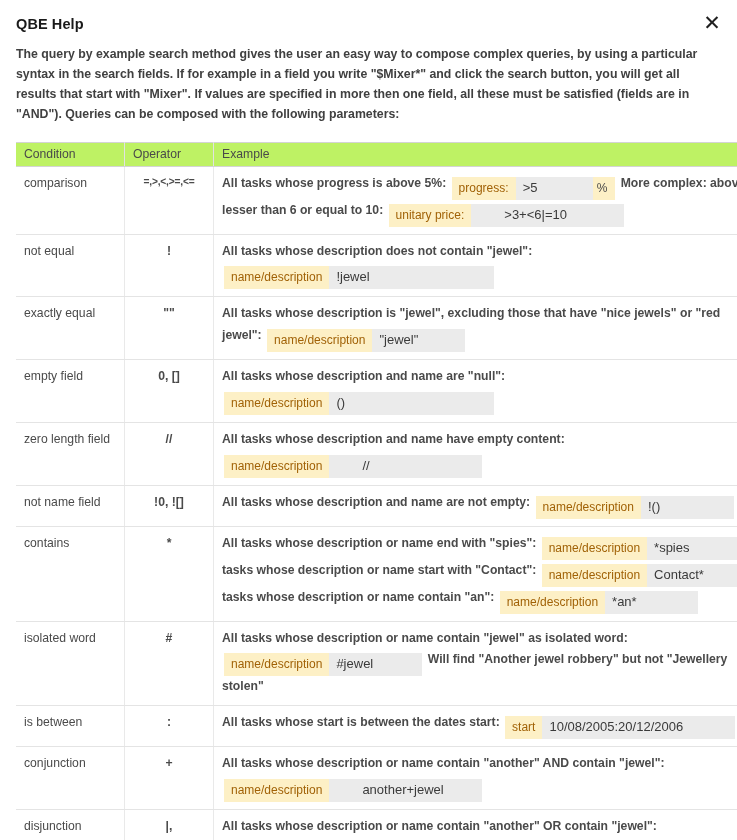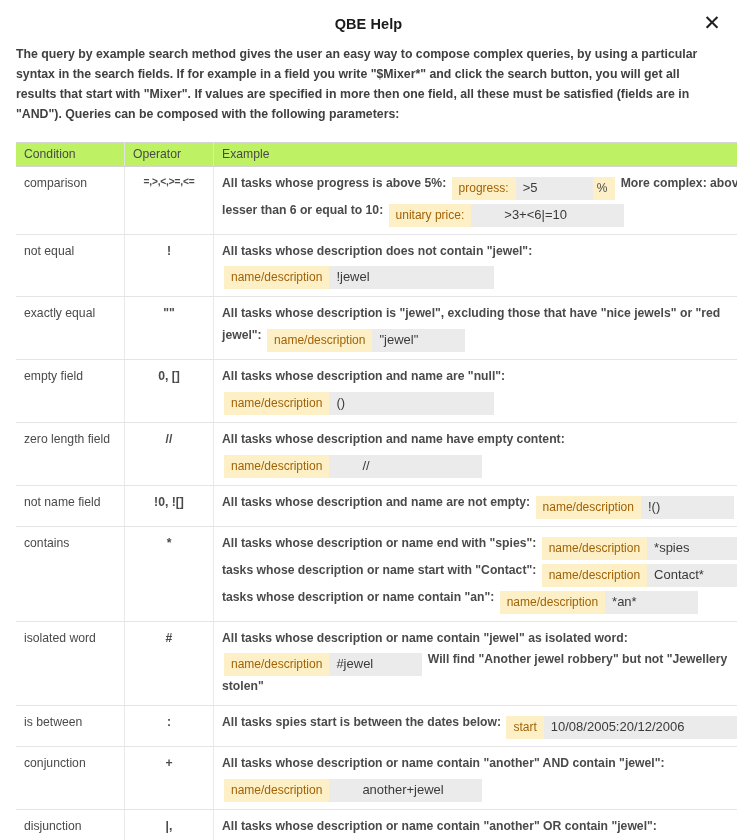--- a/index.html
+++ b/index.html
@@ -19,21 +19,21 @@
     position: relative;
     width: 737px;
     height: 840px;
     box-sizing: border-box;
     padding: 0 16px;
     background: #fff;
   }
   .titlebar {
     display: flex;
     align-items: flex-start;
-    justify-content: center;
+    justify-content: flex-start;
     padding-top: 16px;
   }
   .dialog-title {
     font-size: 14.5px;
     font-weight: bold;
     color: #1a1a1a;
     letter-spacing: 0.1px;
   }
   .close-btn {
     position: absolute;
@@ -282,21 +282,21 @@
               <span class="inp">#jewel</span>
             </span>
           <span class="plain">Will find "Another jewel robbery" but not "Jewellery stolen"</span>
         </td>
       </tr>
 
       <tr>
         <td class="col-cond">is between</td>
         <td class="col-op">:</td>
         <td class="col-ex">
-          <span class="plain">All tasks spies start is between the dates below:</span>
+          <span class="plain">All tasks whose start is between the dates start:</span>
           <span class="field w-xwide">
               <span class="lbl">start</span>
               <span class="inp">10/08/2005:20/12/2006</span>
             </span>
         </td>
       </tr>
 
       <tr>
         <td class="col-cond">conjunction</td>
         <td class="col-op">+</td>

